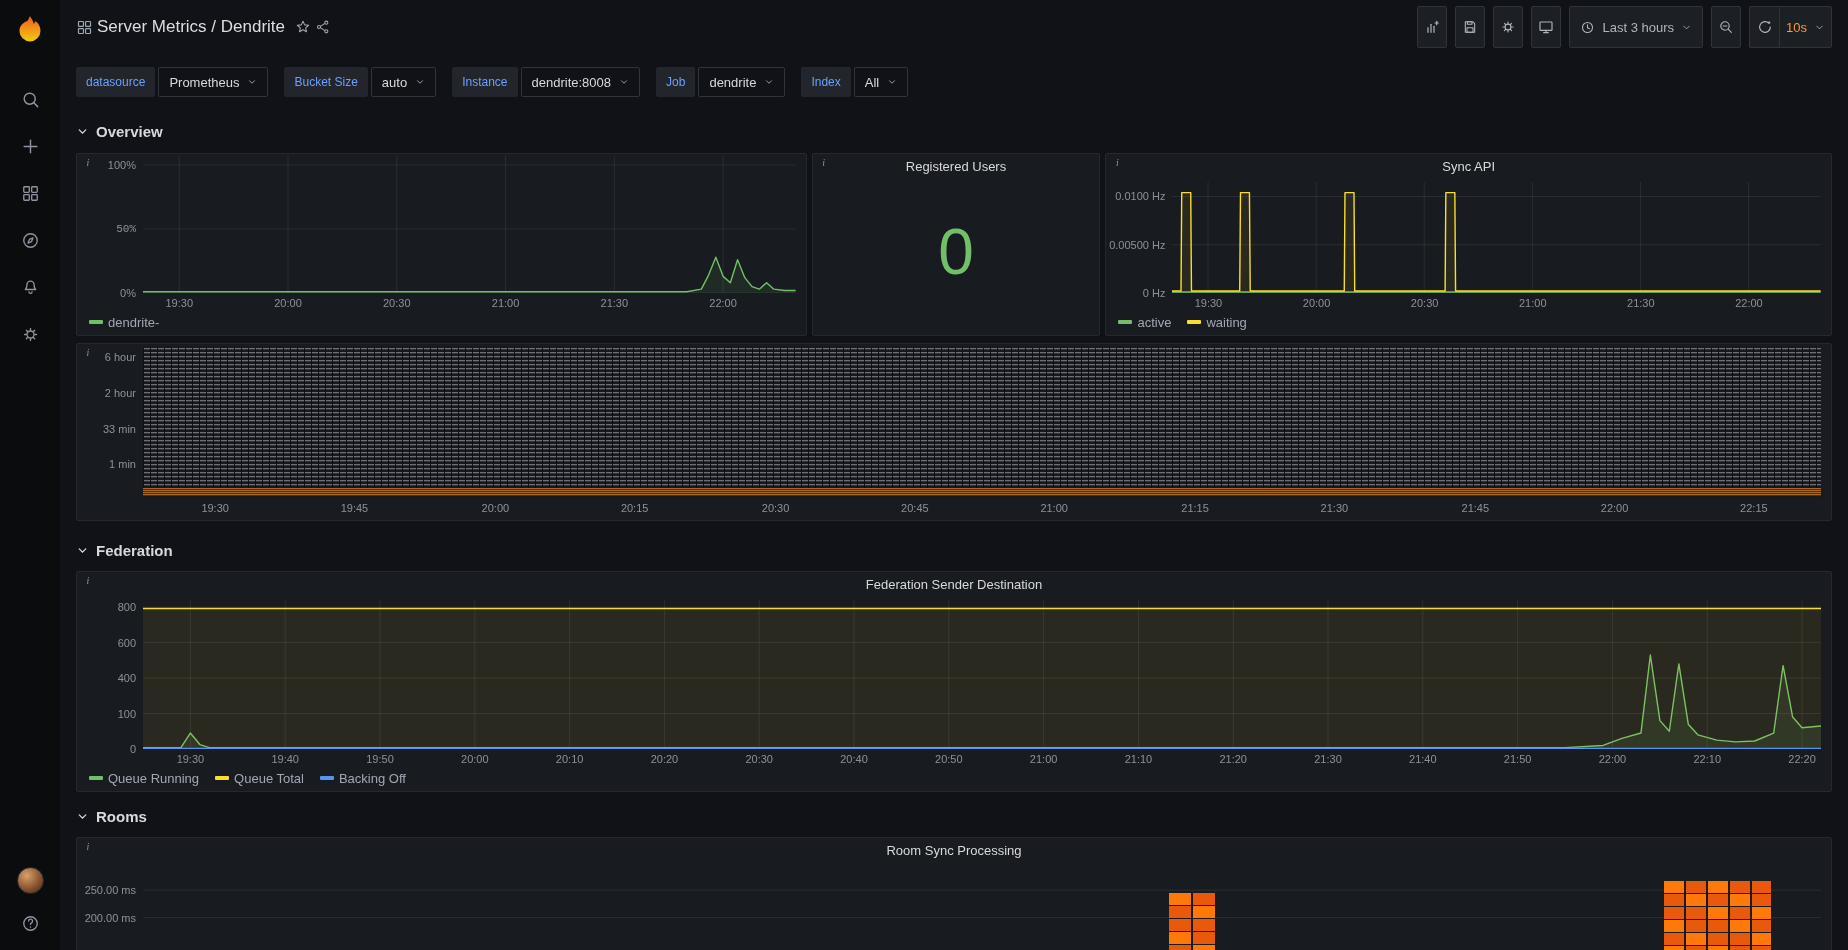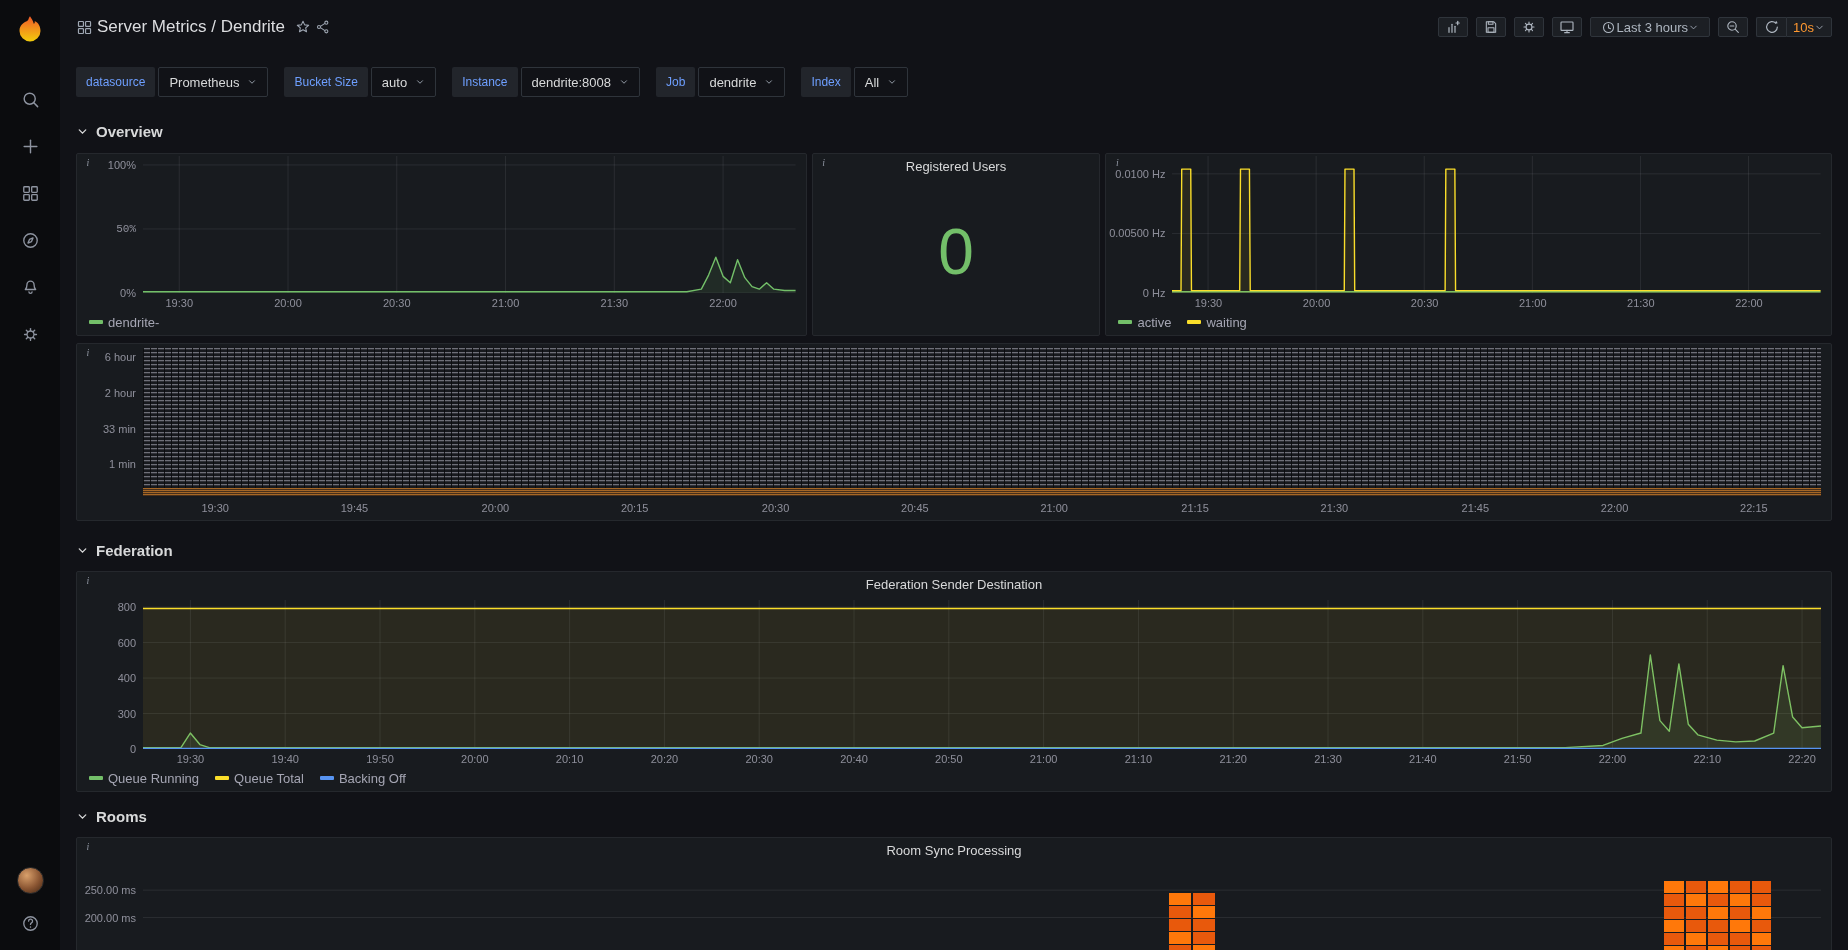--- a/index.html
+++ b/index.html
@@ -12,21 +12,21 @@
 .nav-item{width:22px;height:22px;display:flex;align-items:center;justify-content:center;cursor:pointer}
 .spacer{flex:1}
 .sb-bottom{display:flex;flex-direction:column;align-items:center;gap:18px;color:#8e94a0}
 .avatar{width:27px;height:27px;border-radius:50%;background:radial-gradient(circle at 35% 30%,#d9a06b,#8a5532 55%,#3e2412);border:1px solid #2c2c2c;display:inline-block;cursor:pointer}
 .main{flex:1;display:flex;flex-direction:column;min-width:0}
 .topbar{height:54px;display:flex;align-items:center;justify-content:space-between;padding:0 16px 0 14px}
 .tb-left{display:flex;align-items:center;color:#9fa7b3}
 .tb-title{font-size:17px;font-weight:500;color:#dcdde0;margin:0 8px 0 2px}
 .tb-iconbtn{background:none;border:none;color:#9fa7b3;display:flex;cursor:pointer;padding:2px}
 .tb-right{display:flex;align-items:center;gap:8px}
-.tb-btn{height:20px;min-width:30px;display:inline-flex;align-items:center;justify-content:center;background:#1c1f24;border:1px solid #2f343b;border-radius:2px;color:#aeb6c0;font-size:13px;cursor:pointer;padding:0 6px}
+.tb-btn{height:42px;min-width:30px;display:inline-flex;align-items:center;justify-content:center;gap:7px;background:#1c1f24;border:1px solid #2f343b;border-radius:2px;color:#aeb6c0;font-size:13px;cursor:pointer;padding:0 6px}
 .tb-btn.wide{padding:0 10px}
 .tb-group{display:flex}
 .tb-group .tb-btn:first-child{border-radius:2px 0 0 2px;border-right:none}
 .tb-group .tb-btn:last-child{border-radius:0 2px 2px 0}
 .refresh-label{color:#ff9830;font-weight:500}
 .varbar{height:56px;display:flex;align-items:center;gap:16px;padding:0 16px}
 .var{display:flex;align-items:stretch;height:30px}
 .var-label{display:flex;align-items:center;padding:0 10px;background:#22252b;color:#6e9fff;font-size:12px;font-weight:500;border-radius:2px;margin-right:3px}
 .var-value{display:flex;align-items:center;gap:8px;padding:9px 10px;background:#111217;border:1px solid #2f343b;border-radius:2px;color:#d8d9da;font-size:13px;cursor:pointer}
 .var-caret,.btn-caret{color:#9fa7b3;display:flex}
@@ -353,20 +353,21 @@
         <section class="panel">
           <span class="panel-info">i</span>
           <h2 class="panel-title">Registered Users</h2>
           <div class="stat-wrap">
             <div class="stat-value">0</div>
           </div>
         </section>
 
         <section class="panel">
           <span class="panel-info">i</span>
+          <h2 class="panel-title">Sync API</h2>
           <div class="chart">
             <div class="ylabels">
                 <span class="ytick" style="top: 100%;">0 Hz</span>
                 <span class="ytick" style="top: 56.5217%;">0.00500 Hz</span>
                 <span class="ytick" style="top: 13.0435%;">0.0100 Hz</span>
               </div>
             <div class="plot">
                 <svg viewBox="0 0 1000 100" preserveAspectRatio="none">
                   <g stroke="rgba(204,204,220,0.10)" stroke-width="1">
                     <line x1="0" x2="1000" y1="100.00" y2="100.00" vector-effect="non-scaling-stroke"></line>
@@ -445,21 +446,21 @@
           </svg>
         <span>Federation</span>
       </div>
 
       <section class="panel panel-federation">
         <span class="panel-info">i</span>
         <h2 class="panel-title">Federation Sender Destination</h2>
         <div class="chart">
           <div class="ylabels">
               <span class="ytick" style="top: 100%;">0</span>
-              <span class="ytick" style="top: 76.1905%;">300</span>
+              <span class="ytick" style="top: 76.1905%;">100</span>
               <span class="ytick" style="top: 52.381%;">400</span>
               <span class="ytick" style="top: 28.5714%;">600</span>
               <span class="ytick" style="top: 4.7619%;">800</span>
             </div>
           <div class="plot">
               <svg viewBox="0 0 1000 100" preserveAspectRatio="none">
                 <g stroke="rgba(204,204,220,0.10)" stroke-width="1">
                   <line x1="0" x2="1000" y1="100.00" y2="100.00" vector-effect="non-scaling-stroke"></line>
                   <line x1="0" x2="1000" y1="76.19" y2="76.19" vector-effect="non-scaling-stroke"></line>
                   <line x1="0" x2="1000" y1="52.38" y2="52.38" vector-effect="non-scaling-stroke"></line>

